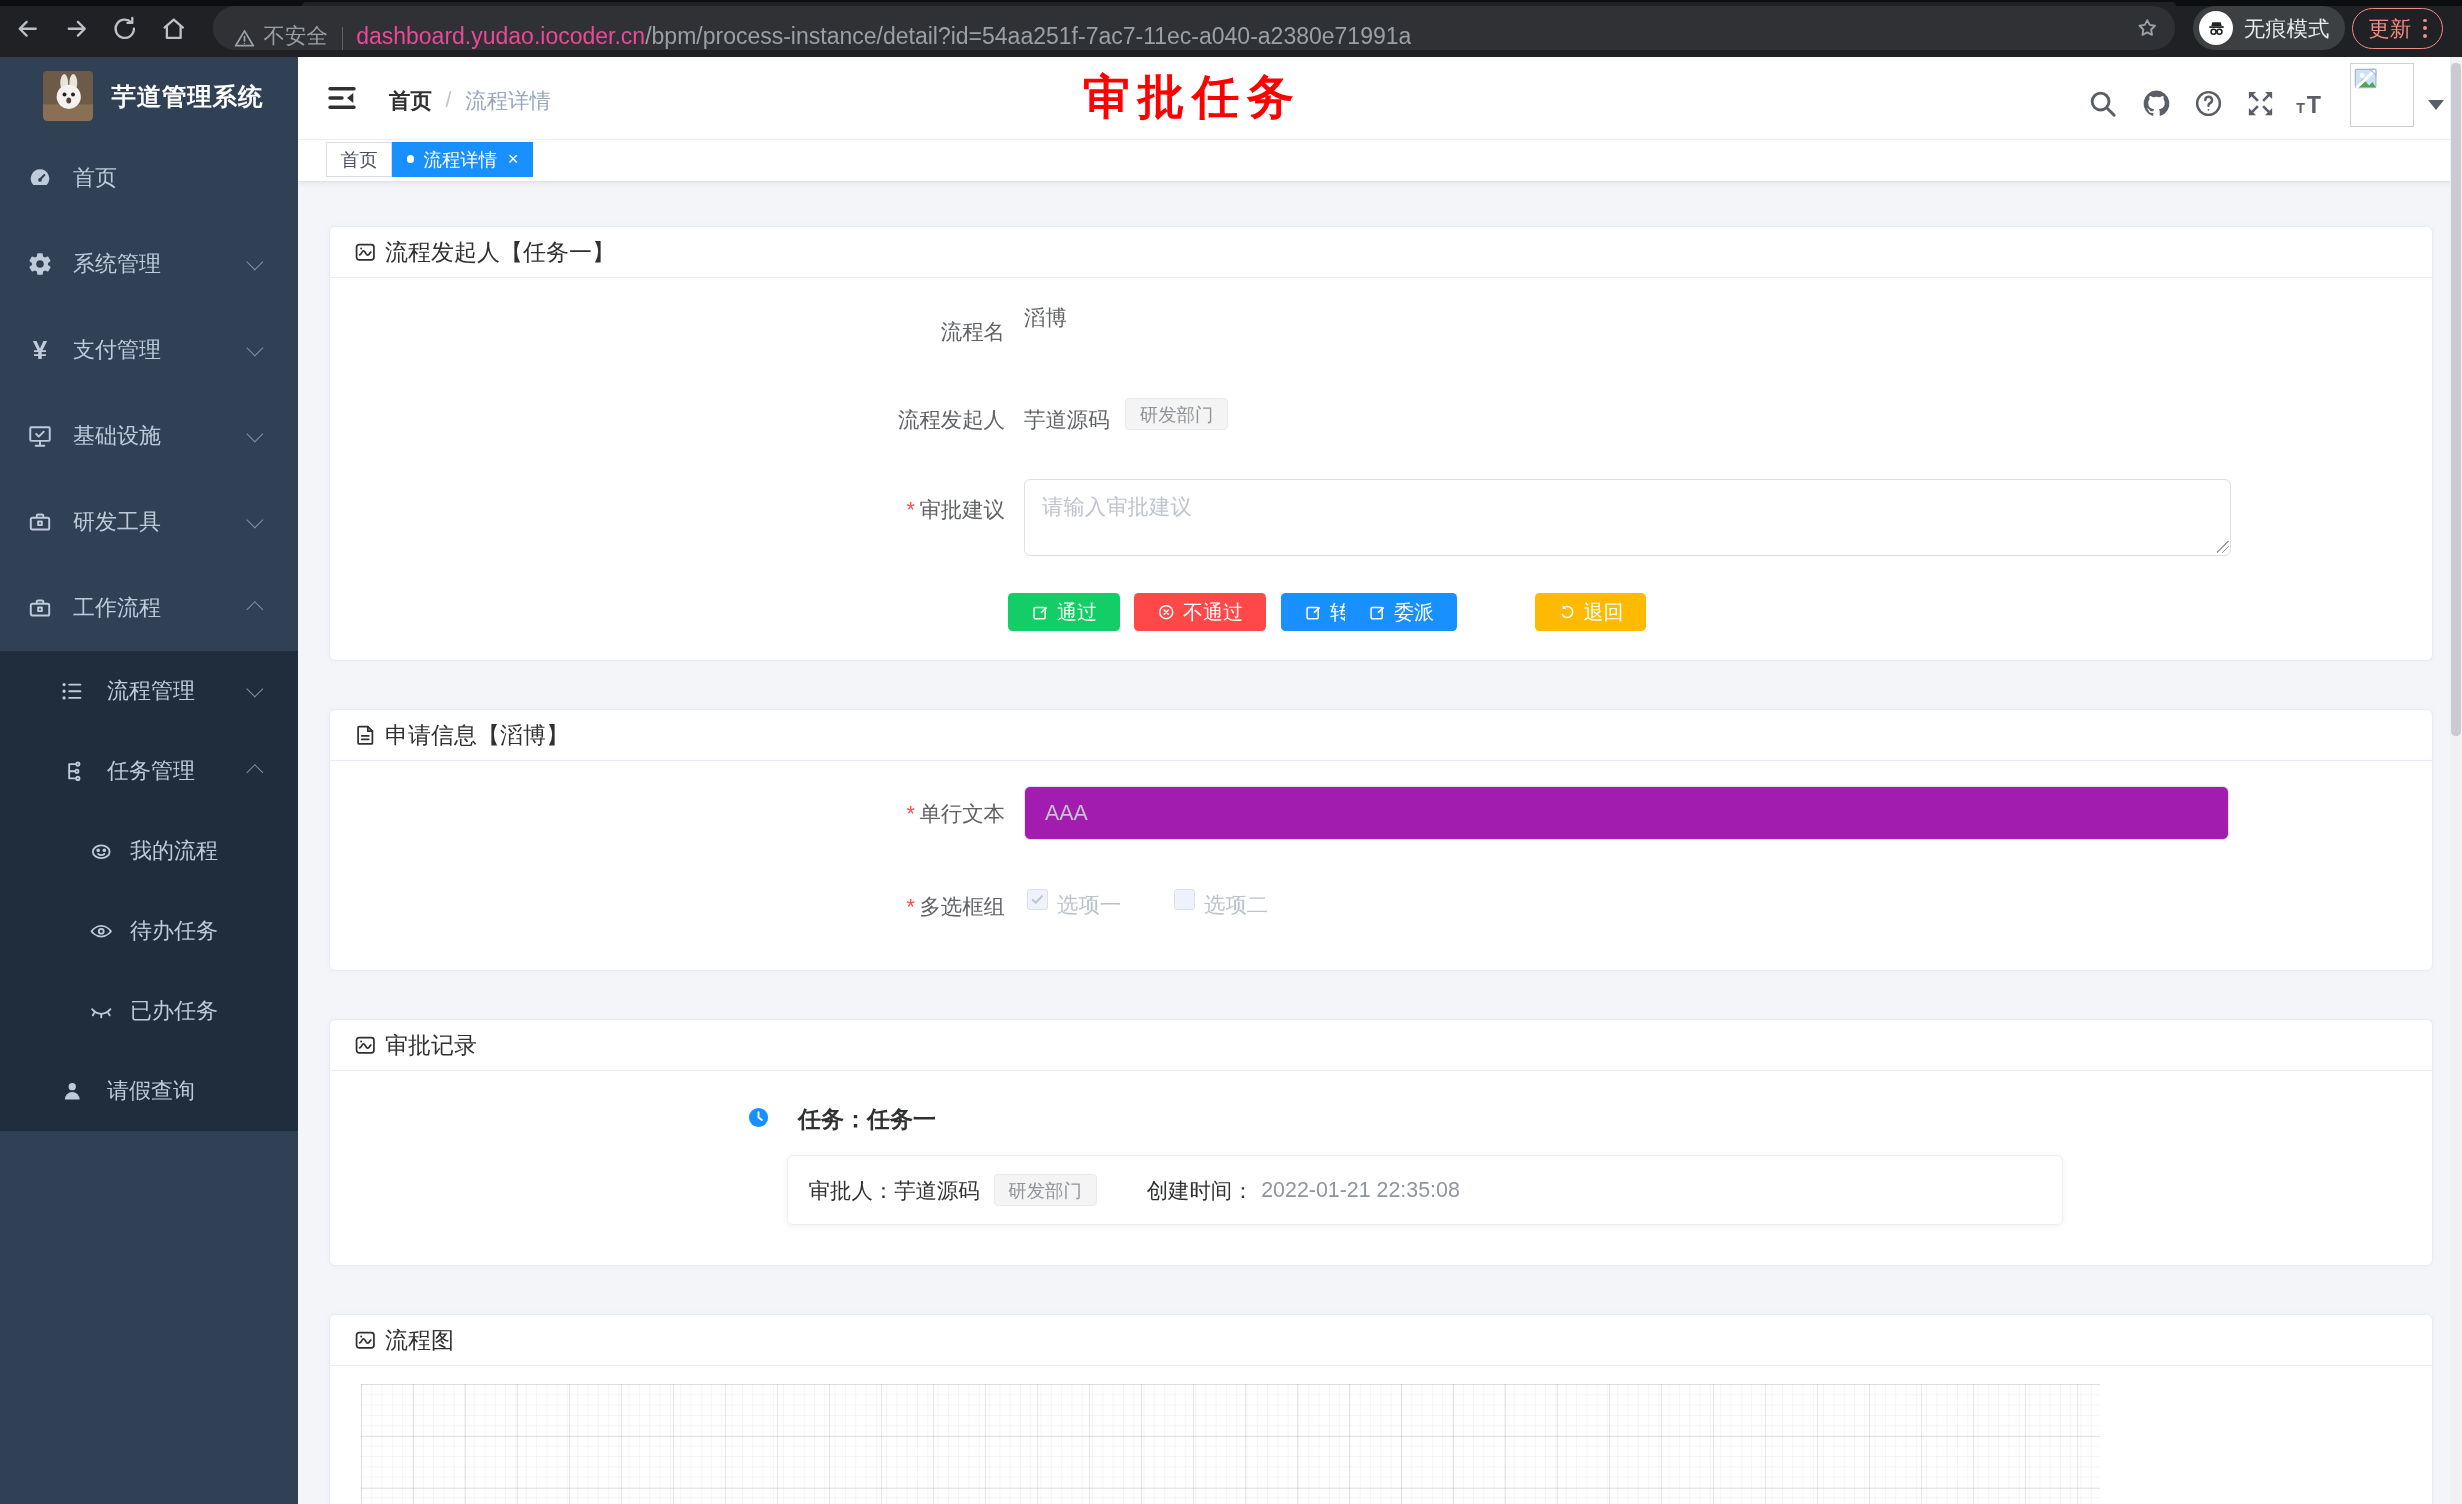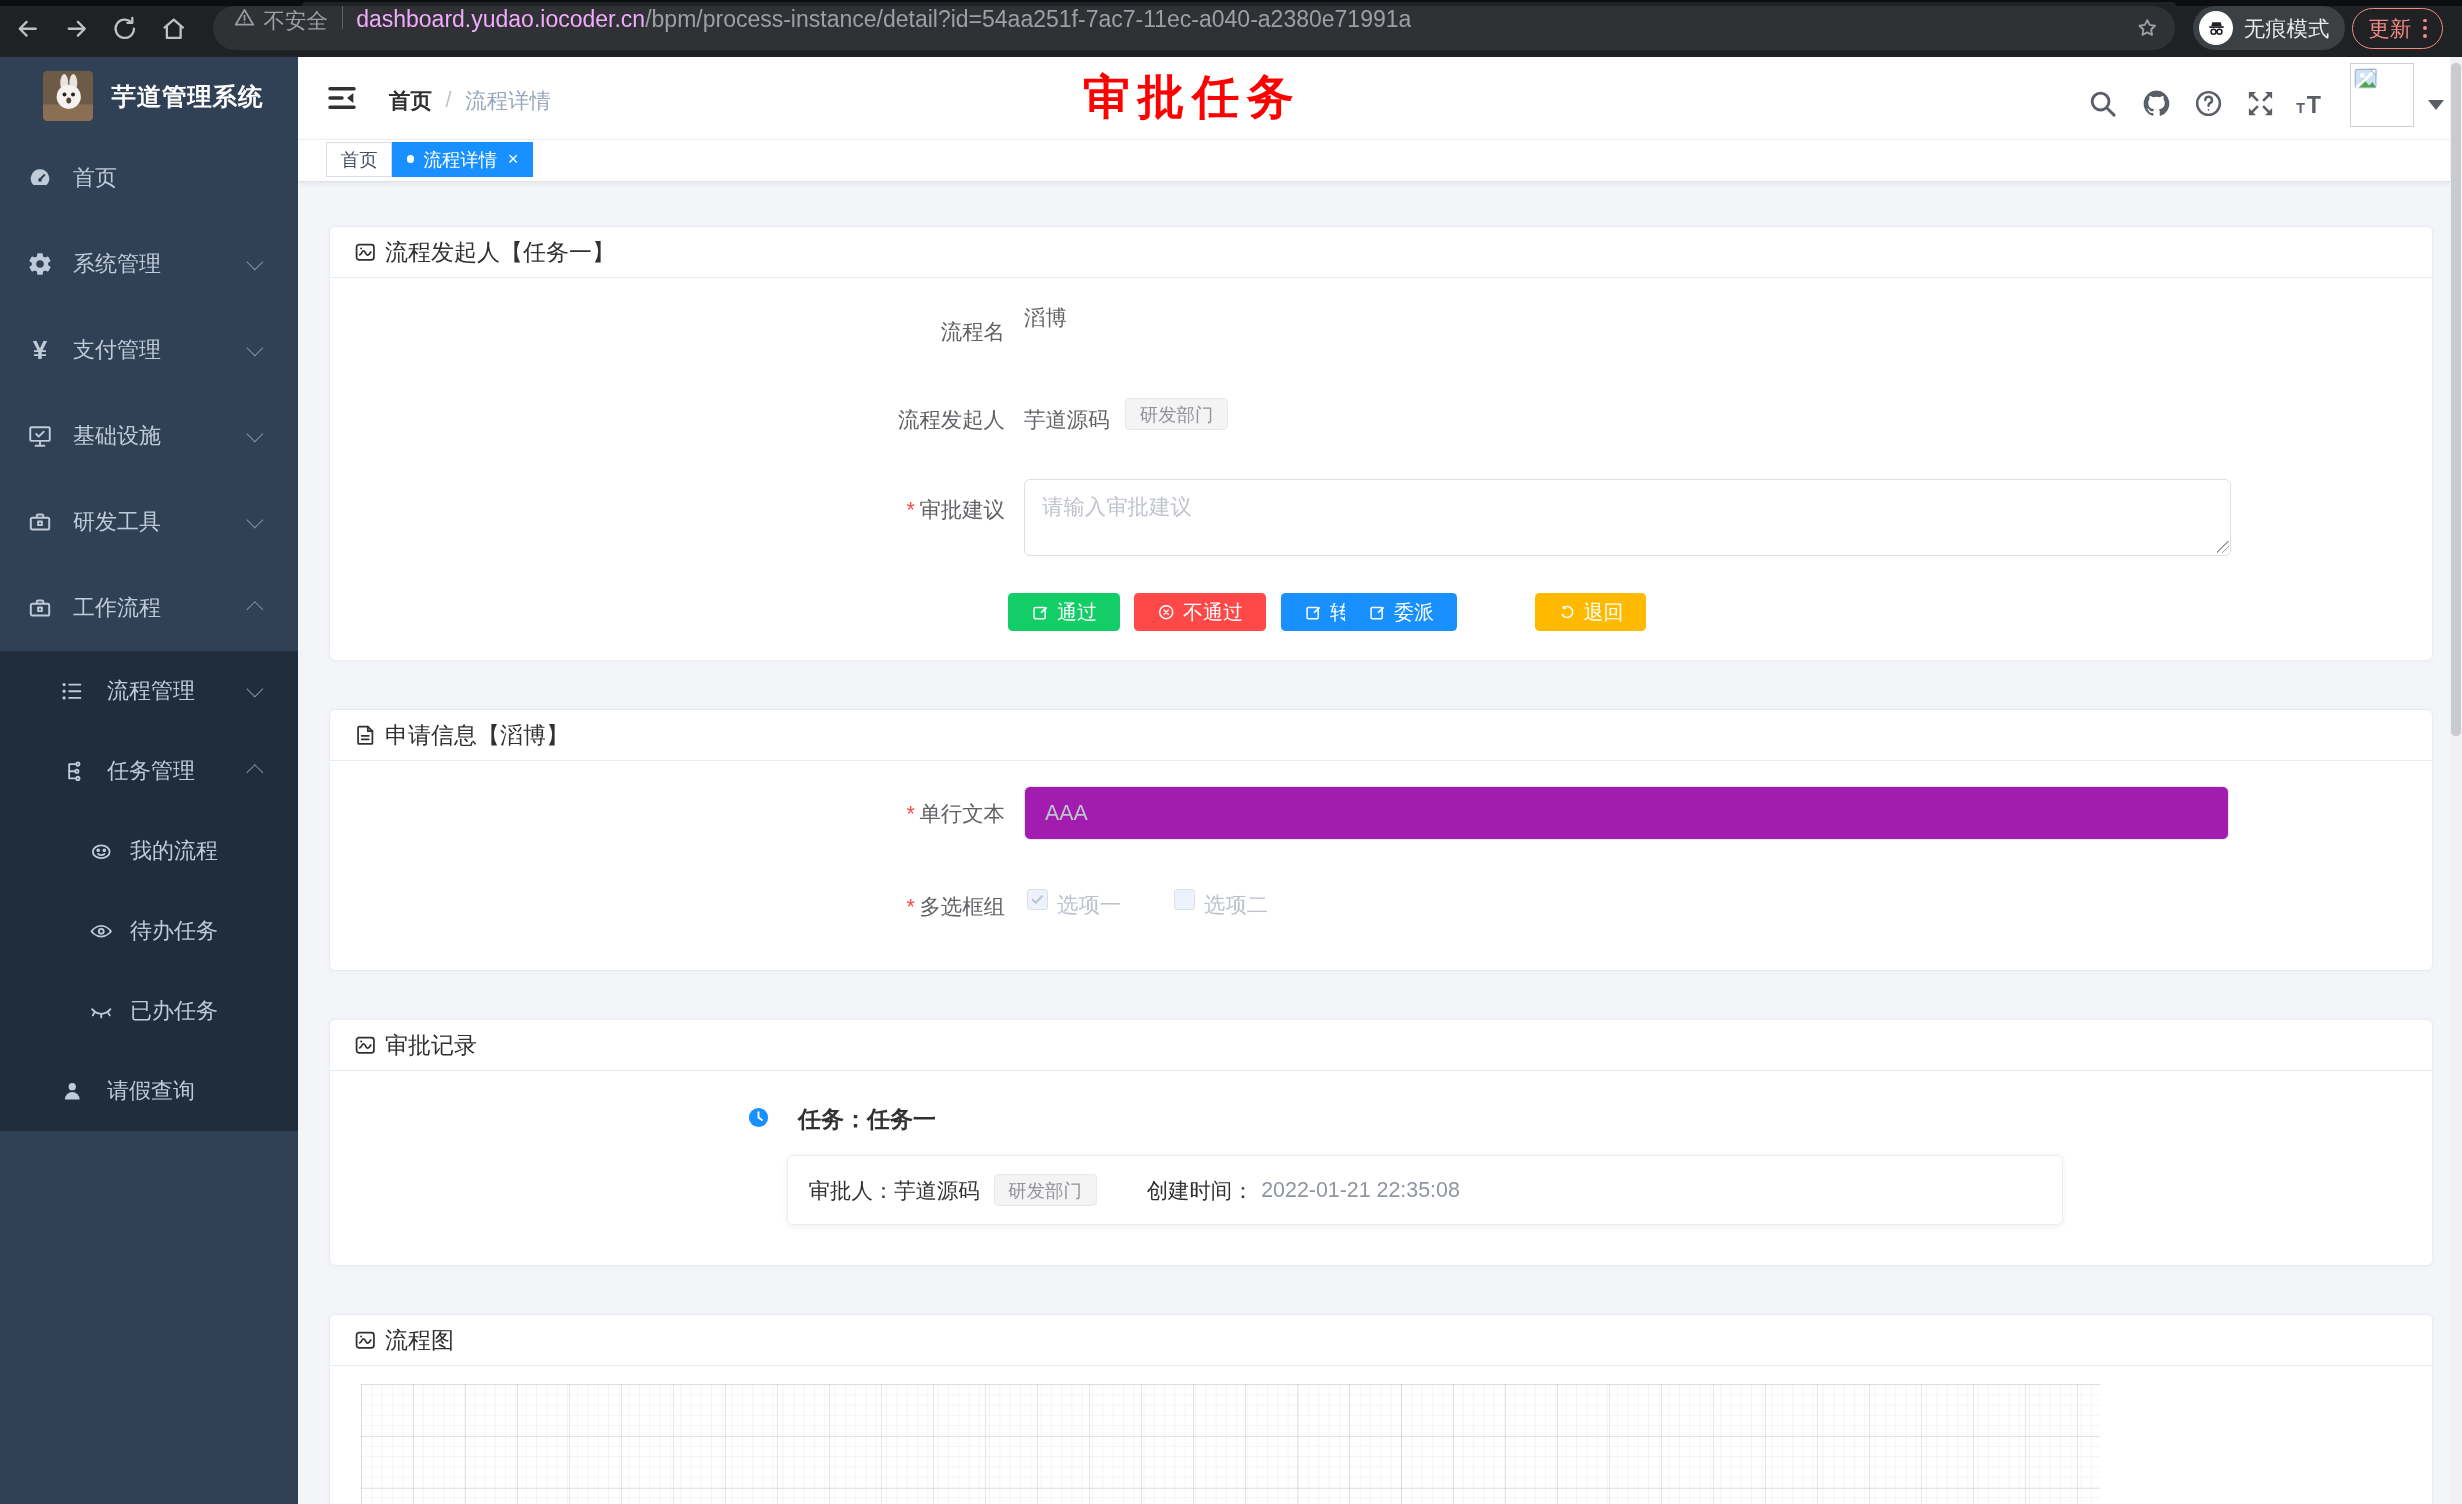--- a/index.html
+++ b/index.html
@@ -5,25 +5,25 @@
   html,body{margin:0;padding:0;}
   body{width:2462px;height:1505px;overflow:hidden;position:relative;background:#f4f5f8;
        font-family:"Liberation Sans","DejaVu Sans",sans-serif;-webkit-font-smoothing:antialiased;}
   svg{display:block}
   
   .toolbar{position:absolute;top:0;left:0;width:2462px;height:57px;background:#202124;z-index:50}
   .tabstrip{position:absolute;top:0;left:0;width:100%;height:6.1px;background:#0c0d0f}
   .tabcurve{position:absolute;top:1.5px;left:302px;width:1874px;height:4.6px;background:#202124;border-radius:7.6px 7.6px 0 0}
   .tb-ico{position:absolute;top:14.5px;width:27.5px;height:27.5px;color:#bdc1c6;cursor:pointer}
   .urlpill{position:absolute;left:213px;top:6.1px;width:1962px;height:44px;border-radius:22px;background:#303134;
-           display:flex;align-items:flex-start;padding:0 20px;box-sizing:border-box;color:#9aa0a6}
+           display:flex;align-items:flex-end;padding:0 20px;box-sizing:border-box;color:#9aa0a6}
   .urlpill .sec{font-size:21.4px;color:#9aa0a6;margin-left:7.6px;white-space:nowrap}
   .urldiv{width:0.8px;height:23px;background:#5f6368;margin:0 13.8px}
   .urltxt{font-size:23px;white-space:nowrap;overflow:hidden}
-  .urltxt .dom{color:#f0abfc}
+  .urltxt .dom{color:#ec4899}
   .urltxt .path{color:#9aa0a6}
   .starwrap{position:absolute;right:15.3px;top:10px;width:24.5px;height:24.5px;color:#9aa0a6}
   .incog{position:absolute;left:2193px;top:6.1px;height:44px;border-radius:22px;background:#3c4043;display:flex;
          align-items:center;gap:10.7px;padding:0 15.3px 0 6.1px;color:#e8eaed;font-size:21.4px}
   .incircle{width:34px;height:34px;border-radius:50%;background:#fff;display:flex;align-items:center;justify-content:center}
   .updpill{position:absolute;left:2352px;top:7.6px;height:41px;border-radius:20.6px;border:1.5px solid #f28b82;
            display:flex;align-items:center;gap:12.2px;padding:0 15.3px;color:#f28b82;font-size:21.4px;box-sizing:border-box}
   .kebab{display:flex;flex-direction:column;gap:3.8px}
   .kebab i{width:3.8px;height:3.8px;border-radius:50%;background:#f28b82}
   

